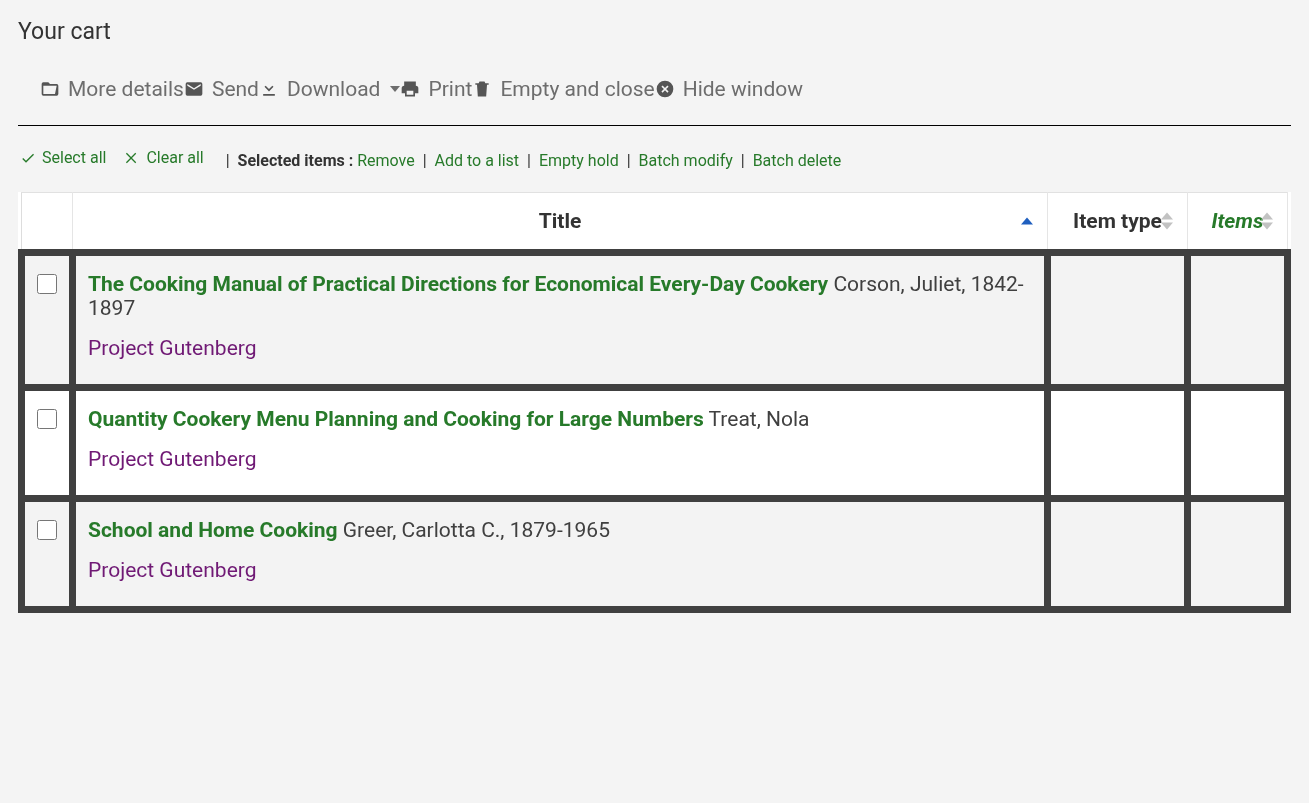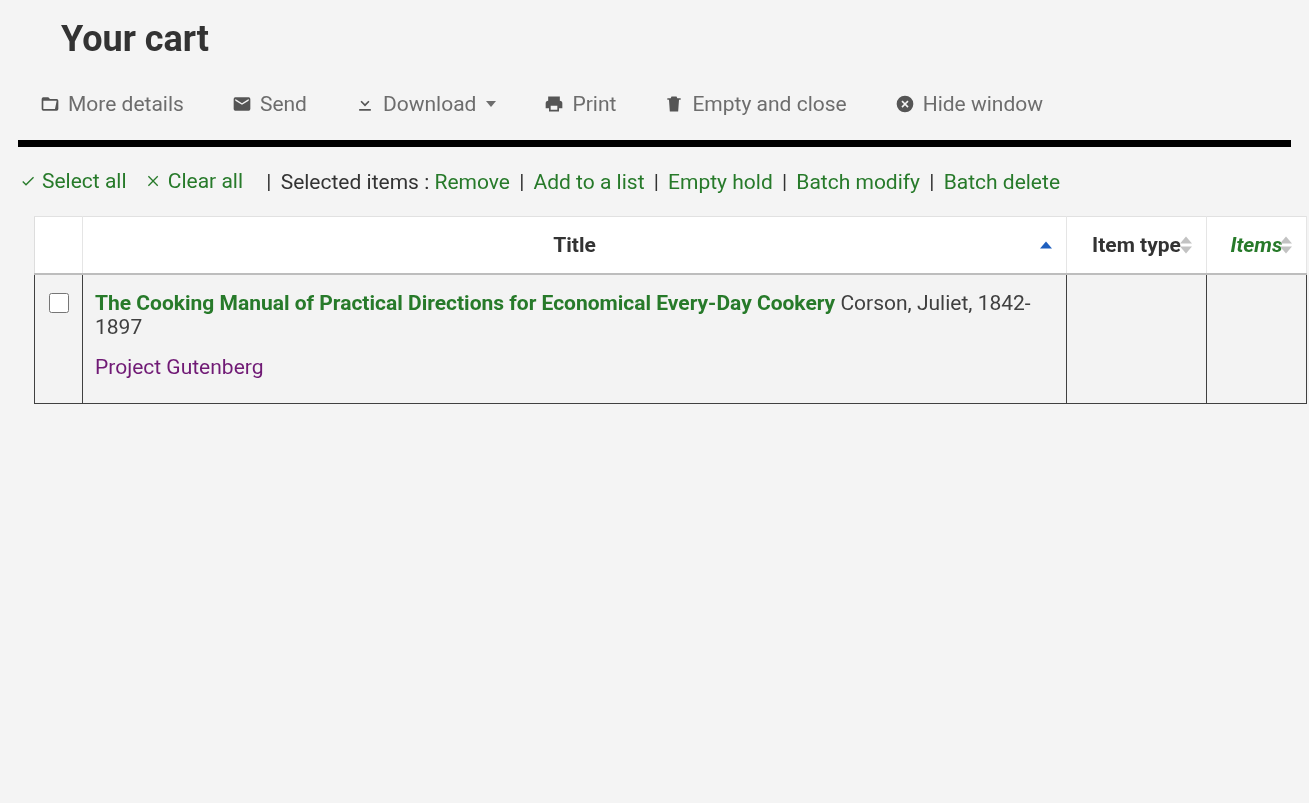--- a/index.html
+++ b/index.html
@@ -4,72 +4,69 @@
   <style>
     * { box-sizing: border-box; margin: 0; padding: 0; }
     body {
       font-family: -apple-system, BlinkMacSystemFont, "Segoe UI", Roboto, Arial, sans-serif;
       background: #f4f4f4;
       color: #333;
       padding: 18px;
       font-size: 21px;
     }
     h1 {
-      font-size: 36px;
-      font-weight: 700;
+      font-size: 23px;
+      font-weight: 400;
       color: #333;
       margin-bottom: 24px;
-      margin-left: 43px;
     }
     .toolbar {
       display: flex;
-      gap: 48px;
       padding: 8px 22px 24px;
-      border-bottom: 7px solid #000000;
+      border-bottom: 1px solid #000000;
     }
     .toolbar-btn {
       display: inline-flex;
       align-items: center;
       gap: 8px;
       color: #6d6d6d;
       cursor: pointer;
       font-size: 21px;
     }
     .toolbar-btn svg { width: 20px; height: 20px; fill: #555; flex-shrink: 0; }
     .toolbar-btn .caret {
       width: 0; height: 0;
       border-left: 5px solid transparent;
       border-right: 5px solid transparent;
       border-top: 6px solid #6d6d6d;
       margin-left: 2px;
     }
     .selection-bar {
       padding: 22px 2px 22px;
-      font-size: 21px;
+      font-size: 16px;
       color: #333;
     }
     .link-green {
       color: #277a2a;
       cursor: pointer;
     }
     .sel-action {
       display: inline-flex;
       align-items: center;
       gap: 6px;
       margin-right: 14px;
     }
     .sel-action svg { width: 16px; height: 16px; fill: #277a2a; }
     .sep { color: #333; padding: 0 4px; }
-    .bold { font-weight: 400; }
+    .bold { font-weight: 700; }
     table {
       width: 100%;
       border-collapse: collapse;
       background: #fff;
       border: 1px solid #ddd;
-      margin-left: 16px;
     }
     thead th {
       background: #fff;
       border-top: 1px solid #e1e1e1;
       border-bottom: 2px solid #bdbdbd;
       border-left: 1px solid #e5e5e5;
       border-right: 1px solid #e5e5e5;
       padding: 16px 12px;
       font-weight: 700;
       color: #333;
@@ -91,21 +88,21 @@
       width: 0; height: 0;
       border-left: 6px solid transparent;
       border-right: 6px solid transparent;
     }
     .arrow-up { border-bottom: 7px solid #c2c2c2; }
     .arrow-down { border-top: 7px solid #c2c2c2; }
     .arrow-up.active { border-bottom-color: #1f5fbf; }
     tbody tr:nth-child(odd) { background: #f3f3f3; }
     tbody tr:nth-child(even) { background: #fff; }
     tbody td {
-      border: 1px solid #404040;
+      border: 7px solid #404040;
       padding: 16px 12px 24px;
       vertical-align: top;
       font-size: 21px;
       color: #404040;
     }
     tbody td.check-cell {
       width: 48px;
       text-align: center;
       padding-top: 18px;
     }
@@ -226,14 +223,32 @@
   <tbody id="cart-body">
       <tr>
         <td class="check-cell"><input type="checkbox" style=""></td>
         <td>
           <div><span class="title-link">The Cooking Manual of Practical Directions for Economical Every-Day Cookery</span> <span class="author">Corson, Juliet, 1842-1897</span></div>
           <div class="publisher">Project Gutenberg</div>
         </td>
         <td></td>
         <td></td>
       </tr>
+      <tr>
+        <td class="check-cell"><input type="checkbox" style=""></td>
+        <td>
+          <div><span class="title-link">Quantity Cookery Menu Planning and Cooking for Large Numbers</span> <span class="author">Treat, Nola</span></div>
+          <div class="publisher">Project Gutenberg</div>
+        </td>
+        <td></td>
+        <td></td>
+      </tr>
+      <tr>
+        <td class="check-cell"><input type="checkbox" style=""></td>
+        <td>
+          <div><span class="title-link">School and Home Cooking</span> <span class="author">Greer, Carlotta C., 1879-1965</span></div>
+          <div class="publisher">Project Gutenberg</div>
+        </td>
+        <td></td>
+        <td></td>
+      </tr>
     </tbody>
 </table>
 
 </body></html>

